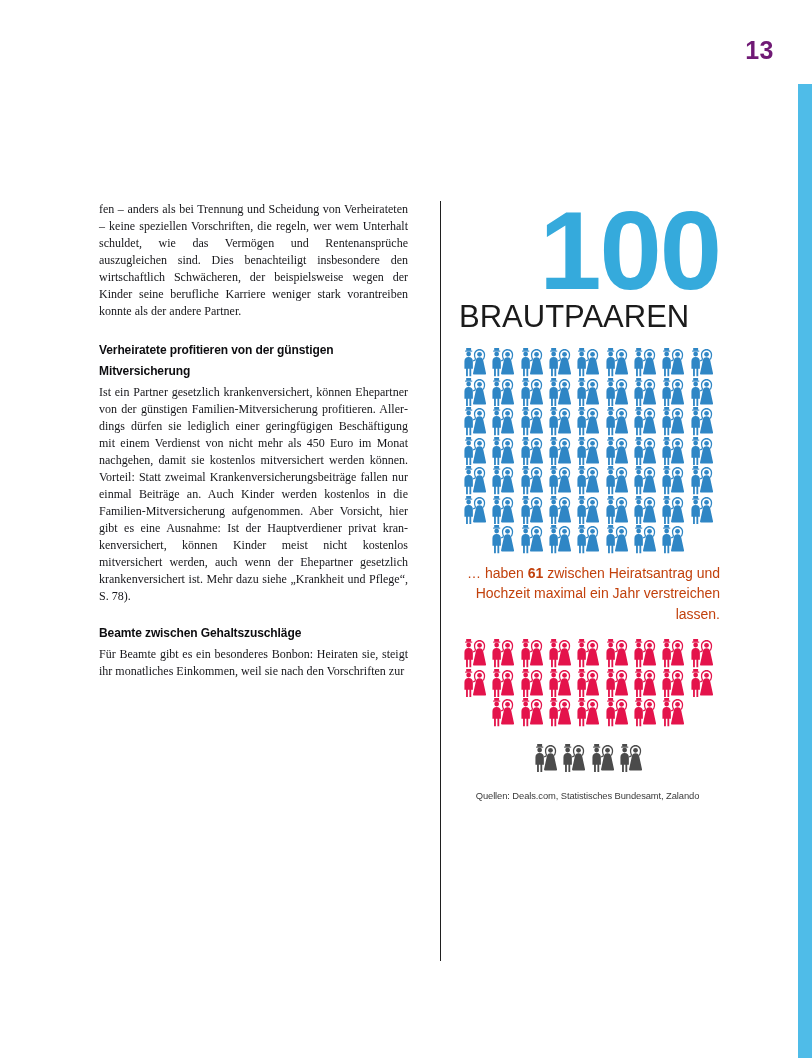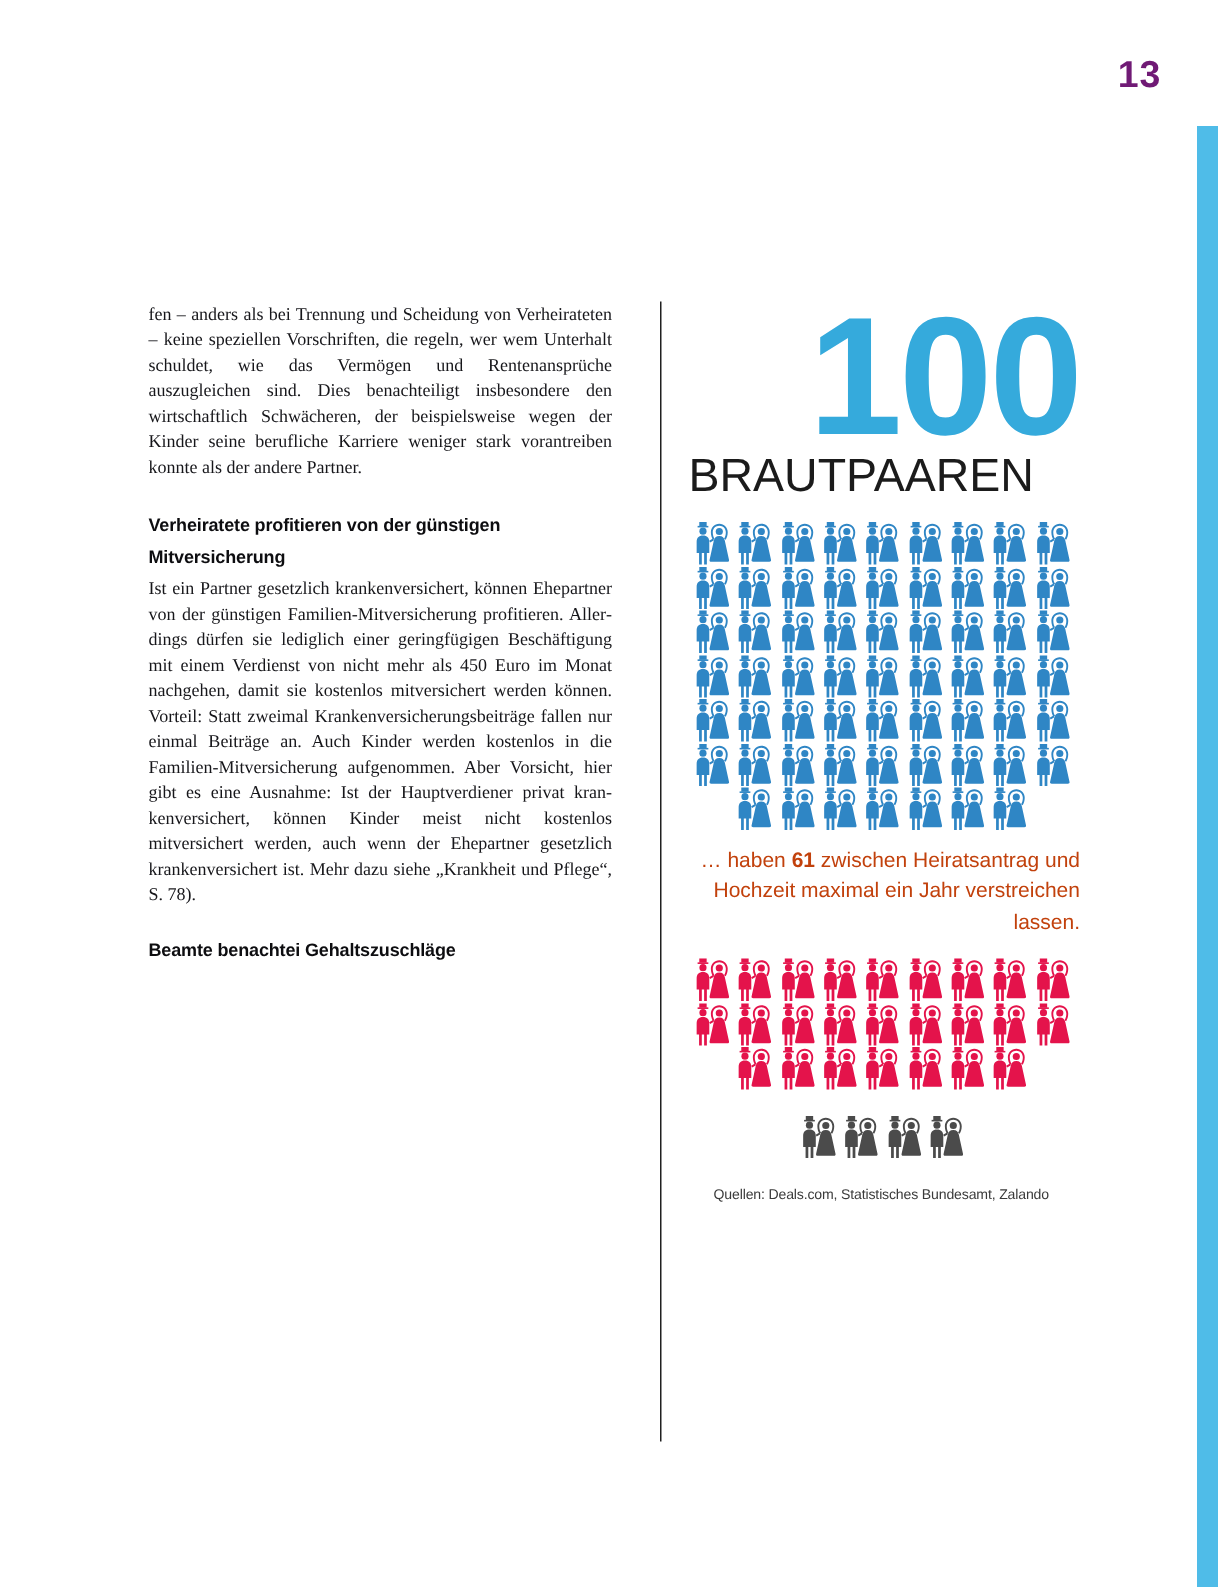--- a/index.html
+++ b/index.html
@@ -163,21 +163,22 @@
   <div id="edge-bar"></div>
   <div id="column-rule"></div>
 
   <div id="text-column">
 
     <p class="body-par">fen – anders als bei Trennung und Schei­dung von Verheirateten – keine speziellen Vorschriften, die regeln, wer wem Unterhalt schuldet, wie das Vermögen und Rentenan­sprüche auszugleichen sind. Dies benachtei­ligt insbesondere den wirtschaftlich Schwä­cheren, der beispielsweise wegen der Kinder seine berufliche Karriere weniger stark vo­rantreiben konnte als der andere Partner.</p>
 
     <h3 class="sub-head first-head">Verheiratete profitieren von der günstigen Mitversicherung</h3>
     <p class="body-par">Ist ein Partner gesetzlich krankenversichert, können Ehepartner von der günstigen Fa­milien-Mitversicherung profitieren. Aller­dings dürfen sie lediglich einer geringfügi­gen Beschäftigung mit einem Verdienst von nicht mehr als 450 Euro im Monat nachge­hen, damit sie kostenlos mitversichert wer­den können. Vorteil: Statt zweimal Kranken­versicherungsbeiträge fallen nur einmal Beiträge an. Auch Kinder werden kostenlos in die Familien-Mitversicherung aufgenom­men. Aber Vorsicht, hier gibt es eine Aus­nahme: Ist der Hauptverdiener privat kran­kenversichert, können Kinder meist nicht kostenlos mitversichert werden, auch wenn der Ehepartner gesetzlich krankenversi­chert ist. Mehr dazu siehe „Krankheit und Pflege“, S. 78).</p>
 
-    <h3 class="sub-head">Beamte benachtei Gehaltszuschläge</h3>
+    <h3 class="sub-head">Beamte zwischen Gehaltszuschläge</h3>
+    <p class="body-par">Für Beamte gibt es ein besonderes Bonbon: Heiraten sie, steigt ihr monatliches Einkom­men, weil sie nach den Vorschriften zur</p>
   </div>
 
   <div id="info-column">
 
     <div id="big-number">100</div>
     <div class="headline-line" id="headline-2">BRAUTPAAREN</div>
 
     <div id="stat-0" class="pictogram-block">
         <div class="picto-row">
           <svg viewBox="0 0 40 42" class="couple">

